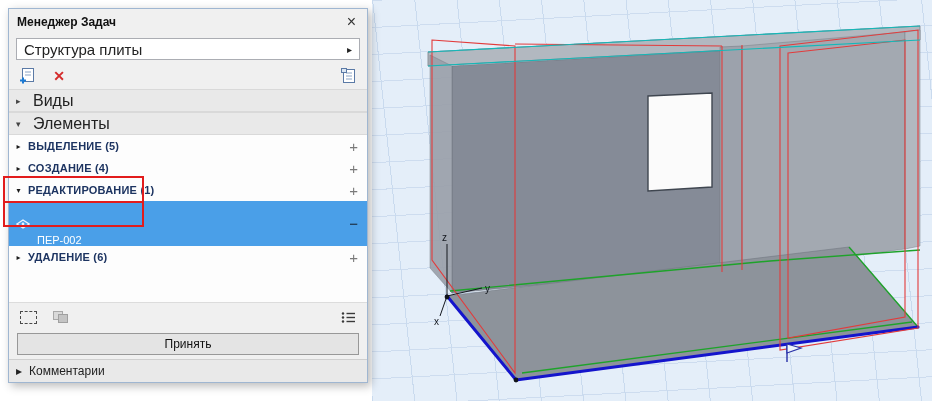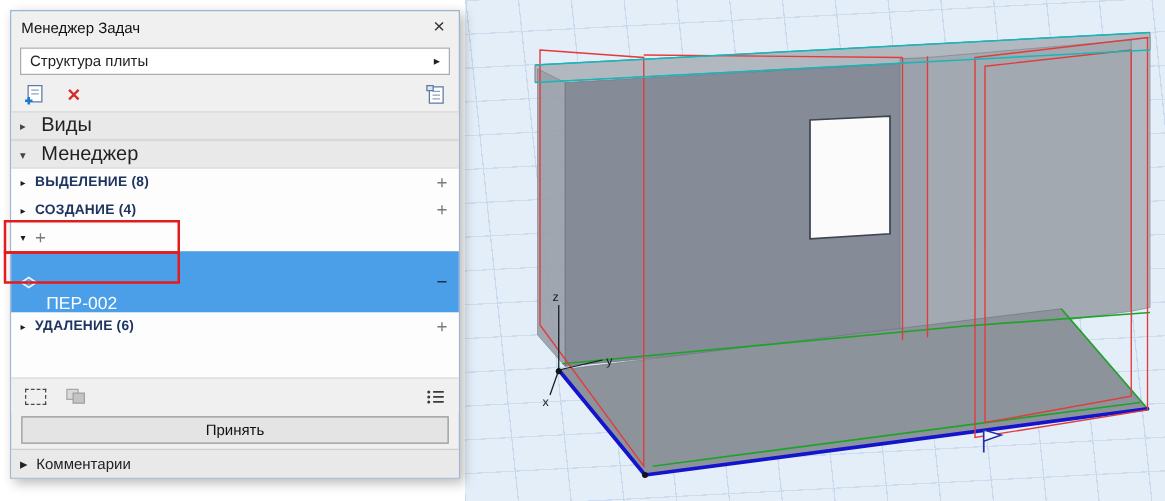--- a/index.html
+++ b/index.html
@@ -22,45 +22,45 @@
 
   
   .panel{
     position:absolute;left:8px;top:8px;width:360px;height:375px;
     background:#f0f0f0;border:1px solid #9fb6d1;
     box-shadow:3px 3px 9px rgba(0,0,0,.28);
     display:flex;flex-direction:column;
     font-size:12px;color:#222;box-sizing:border-box;
   }
   .titlebar{height:26px;flex:0 0 26px;display:flex;align-items:center;padding:0 8px;}
-  .titlebar .title{flex:1;font-size:12px;color:#111;}
+  .titlebar .title{flex:1;font-size:12px;color:#111;font-weight:bold;}
   .close-btn{font-size:16px;line-height:16px;color:#333;padding:0 3px;cursor:default;}
 
   .dropdown-row{flex:0 0 28px;padding:3px 7px 3px;box-sizing:border-box;}
   .dropdown{height:22px;background:#fff;border:1px solid #abadb3;display:flex;align-items:center;padding:0 7px;box-sizing:border-box;}
-  .dropdown-value{flex:1;font-size:12px;color:#222;}
+  .dropdown-value{flex:1;font-size:15px;color:#222;}
   .dropdown-arrow{font-size:10px;color:#222;}
 
   .toolbar{flex:0 0 26px;display:flex;align-items:center;gap:12px;padding:0 8px;}
   .tb-icon{width:20px;height:20px;display:flex;align-items:center;justify-content:center;}
   .tb-spacer{flex:1;}
   .delete-glyph{color:#d42b2b;font-weight:bold;font-size:14px;}
 
   .section{flex:0 0 21px;background:#e9e9e9;border-top:1px solid #d9d9d9;border-bottom:1px solid #d9d9d9;
     display:flex;align-items:center;gap:7px;padding:0 7px;}
   .section .sec-arrow{width:10px;font-size:9px;color:#444;}
   .section .sec-label{font-size:16px;color:#222;}
 
   .group-row{flex:0 0 22px;background:#fdfdfd;display:flex;align-items:center;gap:4px;padding:0 9px 0 4px;}
   .group-arrow{width:11px;font-size:8px;color:#1a1a1a;text-align:center;}
   .group-label{flex:1;font-weight:bold;font-size:11px;color:#1d3461;letter-spacing:.2px;}
   .plus-btn{color:#7a7a7a;font-size:15px;line-height:15px;}
 
   .selected-row{flex:0 0 22px;background:#4a9fe8;color:#fff;display:flex;align-items:center;gap:7px;padding:0 9px 0 7px;}
-  .selected-label{flex:1;font-size:14px;color:#fff;margin-top:33px;}
+  .selected-label{flex:1;font-size:11px;color:#fff;margin-top:33px;}
   .minus-btn{color:#17212e;font-size:15px;line-height:15px;}
 
   .list-spacer{flex:1;background:#fdfdfd;}
 
   .bottom-toolbar{flex:0 0 28px;display:flex;align-items:center;gap:13px;padding:0 9px;background:#f0f0f0;border-top:1px solid #dcdcdc;}
   .marquee-glyph{width:15px;height:11px;border:1px dashed #4a4a4a;}
   .bt-spacer{flex:1;}
 
   .accept-row{flex:0 0 26px;padding:2px 8px 4px;box-sizing:border-box;}
   .accept-btn{width:100%;height:22px;background:#e4e4e4;border:1px solid #989898;
@@ -181,37 +181,38 @@
     </span>
   </div>
 
   <div class="section">
     <span class="sec-arrow">▸</span>
     <span class="sec-label">Виды</span>
   </div>
 
   <div class="section">
     <span class="sec-arrow">▾</span>
-    <span class="sec-label">Менеджер</span>
+    <span class="sec-label">Элементы</span>
   </div>
 
   <div class="group-row">
     <span class="group-arrow">▸</span>
-    <span class="group-label">ВЫДЕЛЕНИЕ (8)</span>
+    <span class="group-label">ВЫДЕЛЕНИЕ (5)</span>
     <span class="plus-btn">+</span>
   </div>
 
   <div class="group-row">
     <span class="group-arrow">▸</span>
     <span class="group-label">СОЗДАНИЕ (4)</span>
     <span class="plus-btn">+</span>
   </div>
 
   <div class="group-row">
     <span class="group-arrow">▾</span>
+    <span class="group-label">РЕДАКТИРОВАНИЕ (1)</span>
     <span class="plus-btn">+</span>
   </div>
 
   <div class="selected-row">
     <svg width="14" height="12" viewBox="0 0 14 12">
       <polygon points="1,6 7,2 13,6 7,10" fill="none" stroke="#eaf3fc" stroke-width="1.4"></polygon>
       <circle cx="7" cy="6" r="1.4" fill="#eaf3fc"></circle>
     </svg>
     <span class="selected-label">ПЕР-002</span>
     <span class="minus-btn">−</span>

